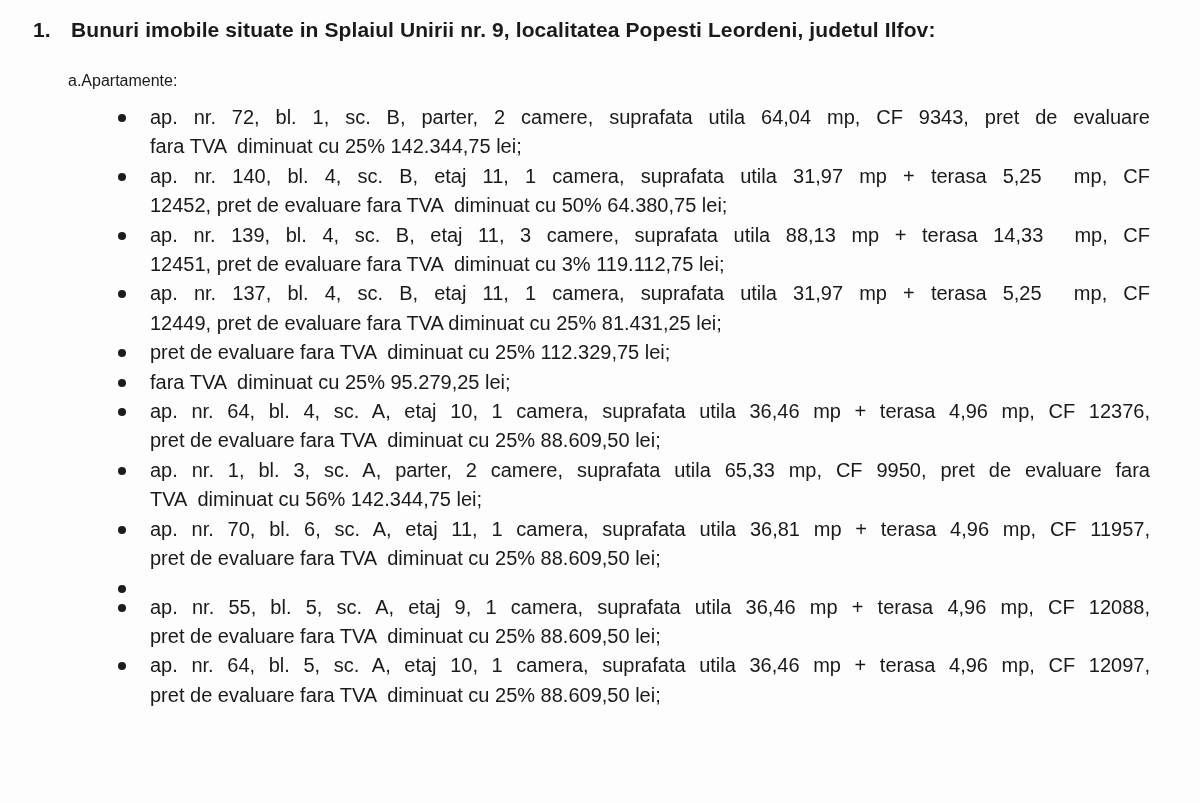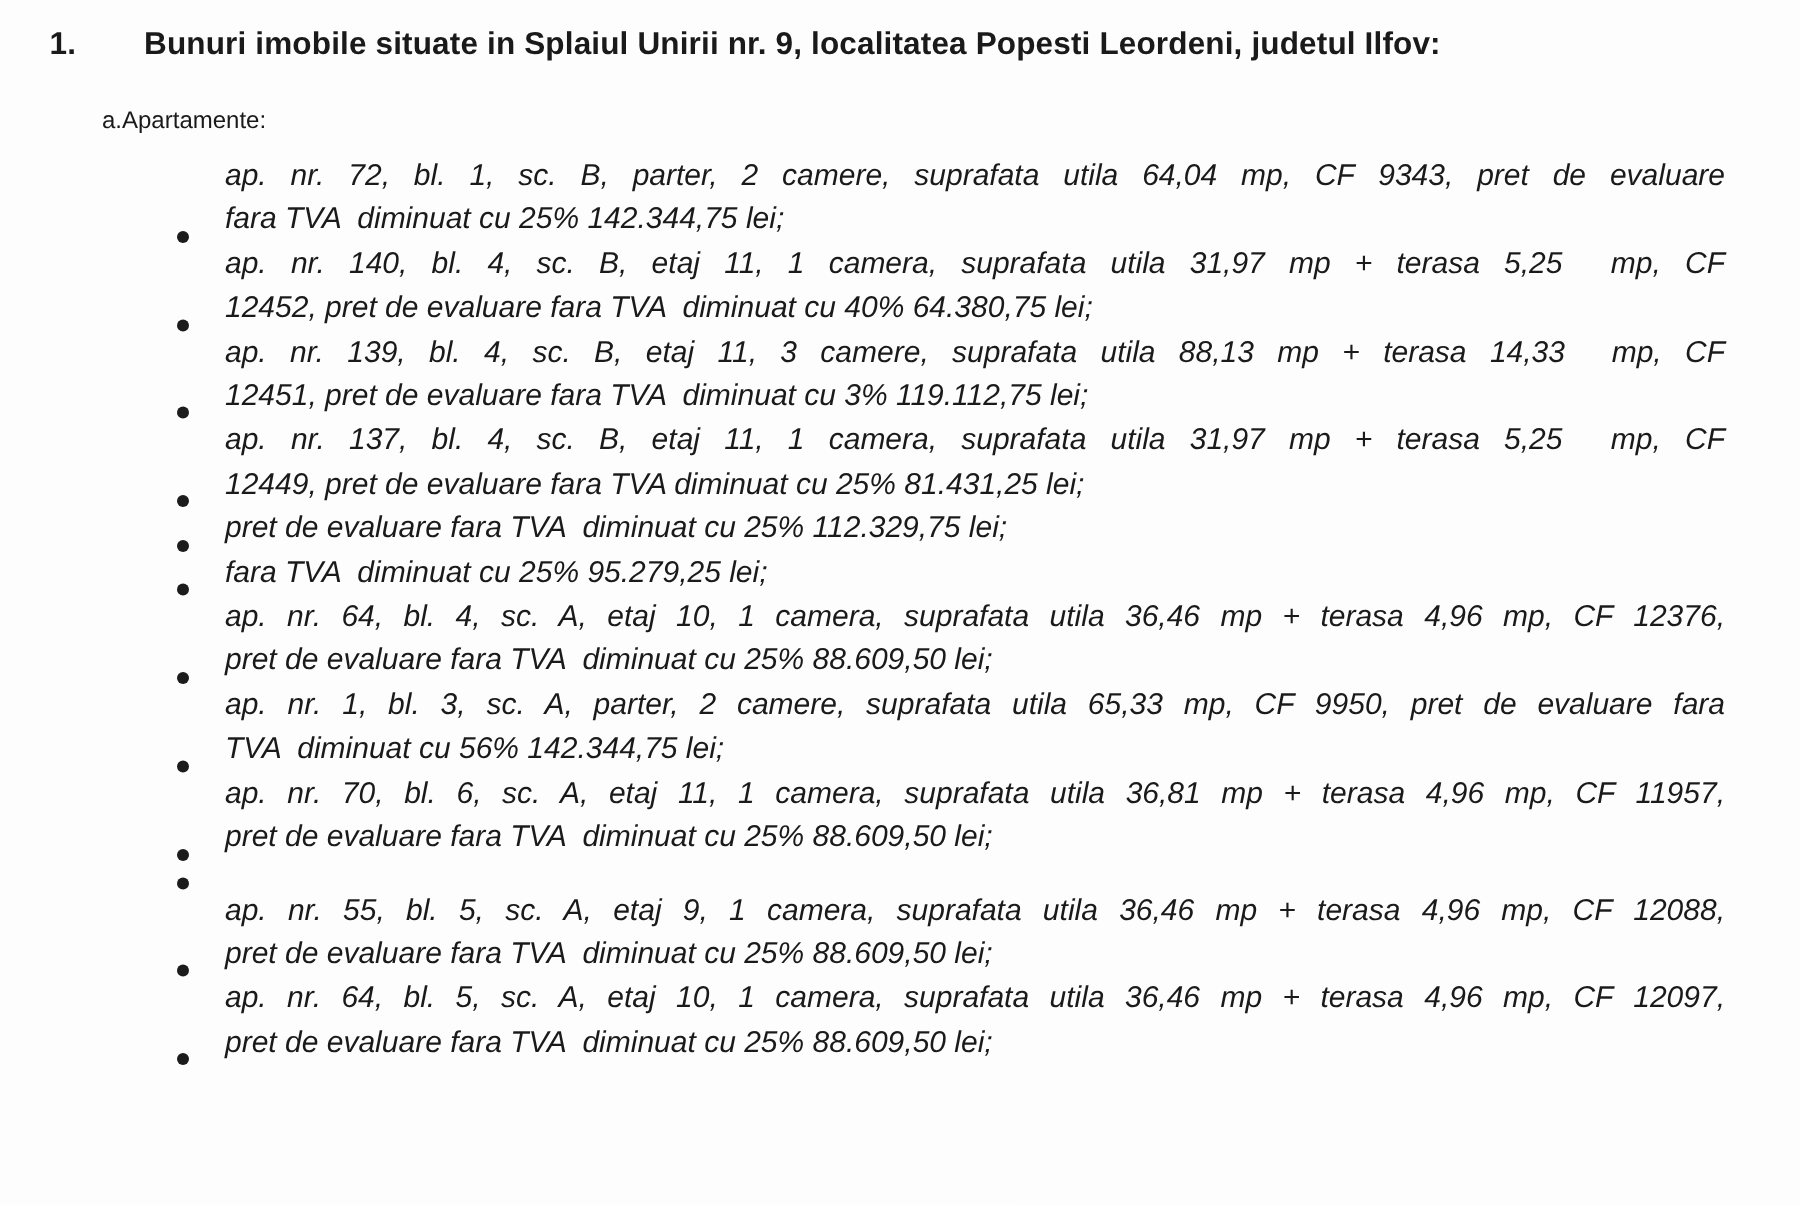--- a/index.html
+++ b/index.html
@@ -19,35 +19,34 @@
     padding: 15px 50px 0 33px;
     font-weight: bold;
     font-size: 21px;
     line-height: 30px;
     letter-spacing: 0.1px;
   }
   .heading-num {
     width: 38px;
     flex: none;
   }
-  .heading-text { flex: 1; margin-left: 25px; }
+  .heading-text { flex: 1; }
   .subheading {
     margin: 21px 50px 0 68px;
     font-size: 16px;
     line-height: 30px;
   }
   ul.apartment-list {
     list-style: none;
     margin: 7px 0 0 0;
     padding: 0 50px 0 118px;
   }
   ul.apartment-list li {
     display: flex;
-    align-items: flex-end;
-    font-style: italic;
+    align-items: flex-start;
   }
   .bullet-dot {
     flex: none;
     width: 8px;
     height: 8px;
     border-radius: 50%;
     background: #1c1c1c;
     margin-top: 11px;
   }
   .item-text {
@@ -83,21 +82,21 @@
       <span class="bullet-dot"></span>
       <div class="item-text">
         <div class="item-line1">ap. nr. 72, bl. 1, sc. B, parter, 2 camere, suprafata utila 64,04 mp, CF 9343, pret de evaluare</div>
         <div class="item-line2">fara TVA  diminuat cu 25% 142.344,75 lei;</div>
       </div>
     </li>
     <li>
       <span class="bullet-dot"></span>
       <div class="item-text">
         <div class="item-line1">ap. nr. 140, bl. 4, sc. B, etaj 11, 1 camera, suprafata utila 31,97 mp + terasa 5,25  mp, CF</div>
-        <div class="item-line2">12452, pret de evaluare fara TVA  diminuat cu 40% 64.380,75 lei;</div>
+        <div class="item-line2">12452, pret de evaluare fara TVA  diminuat cu 50% 64.380,75 lei;</div>
       </div>
     </li>
     <li>
       <span class="bullet-dot"></span>
       <div class="item-text">
         <div class="item-line1">ap. nr. 139, bl. 4, sc. B, etaj 11, 3 camere, suprafata utila 88,13 mp + terasa 14,33  mp, CF</div>
         <div class="item-line2">12451, pret de evaluare fara TVA  diminuat cu 3% 119.112,75 lei;</div>
       </div>
     </li>
     <li>

